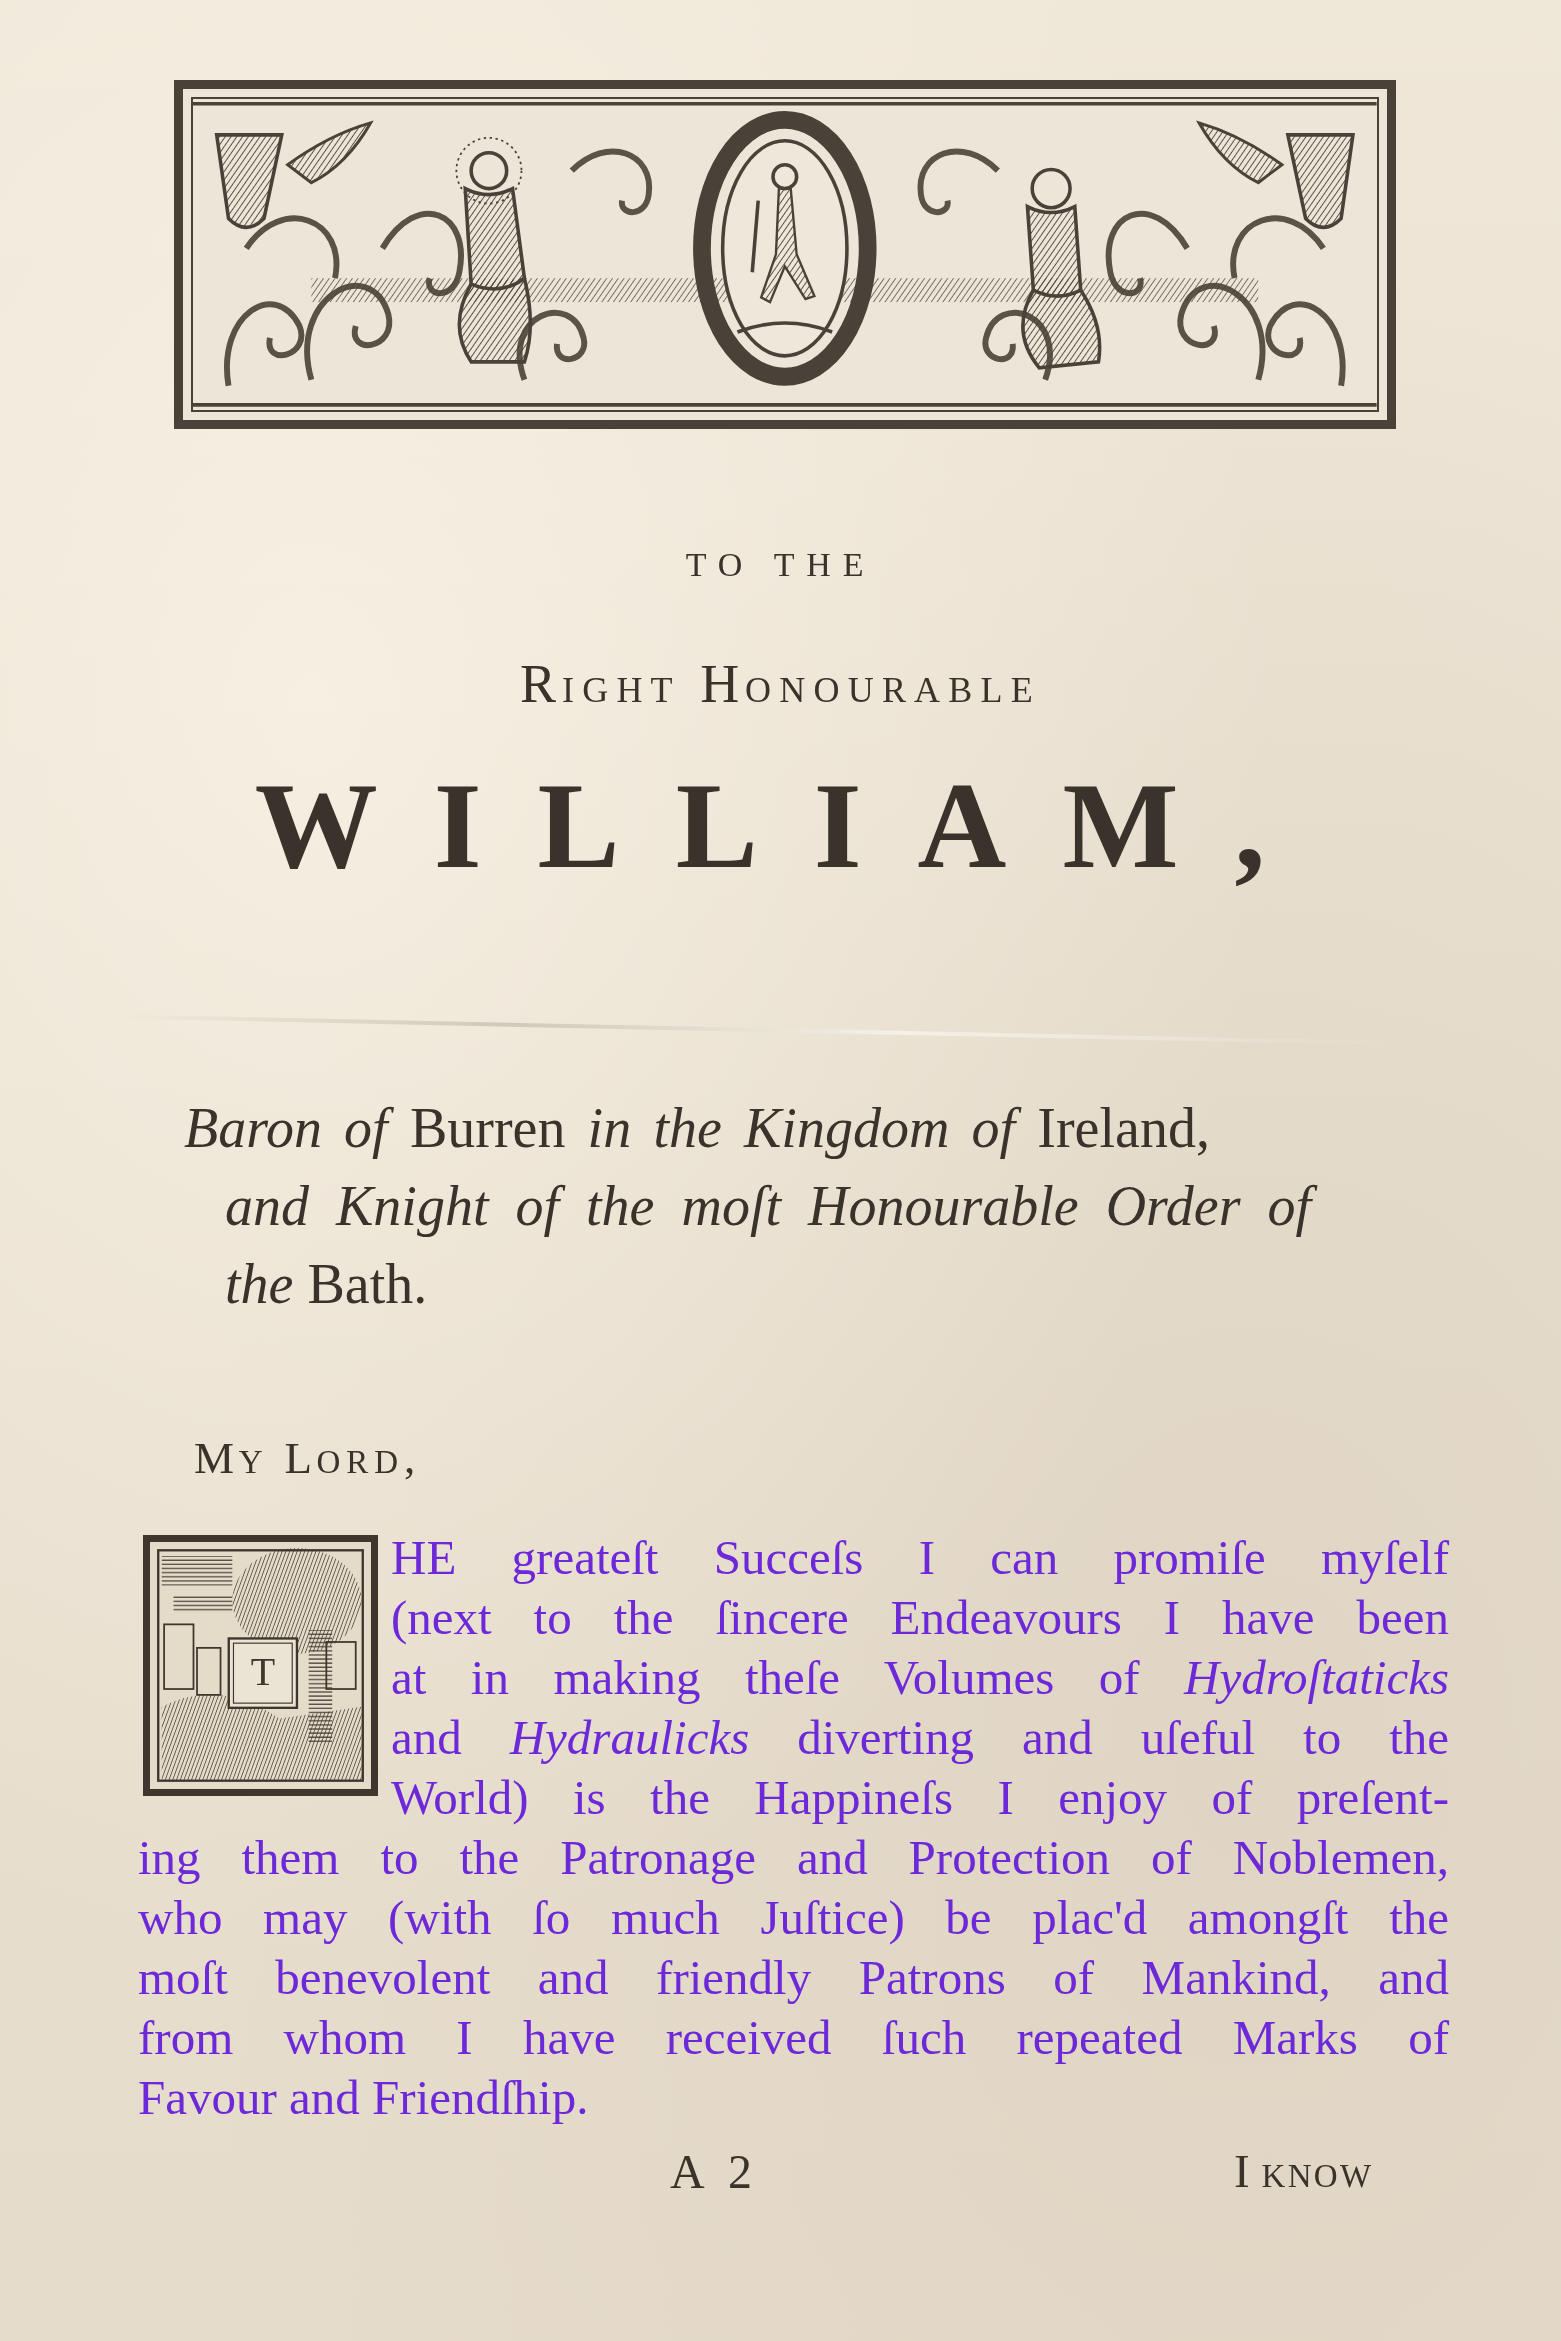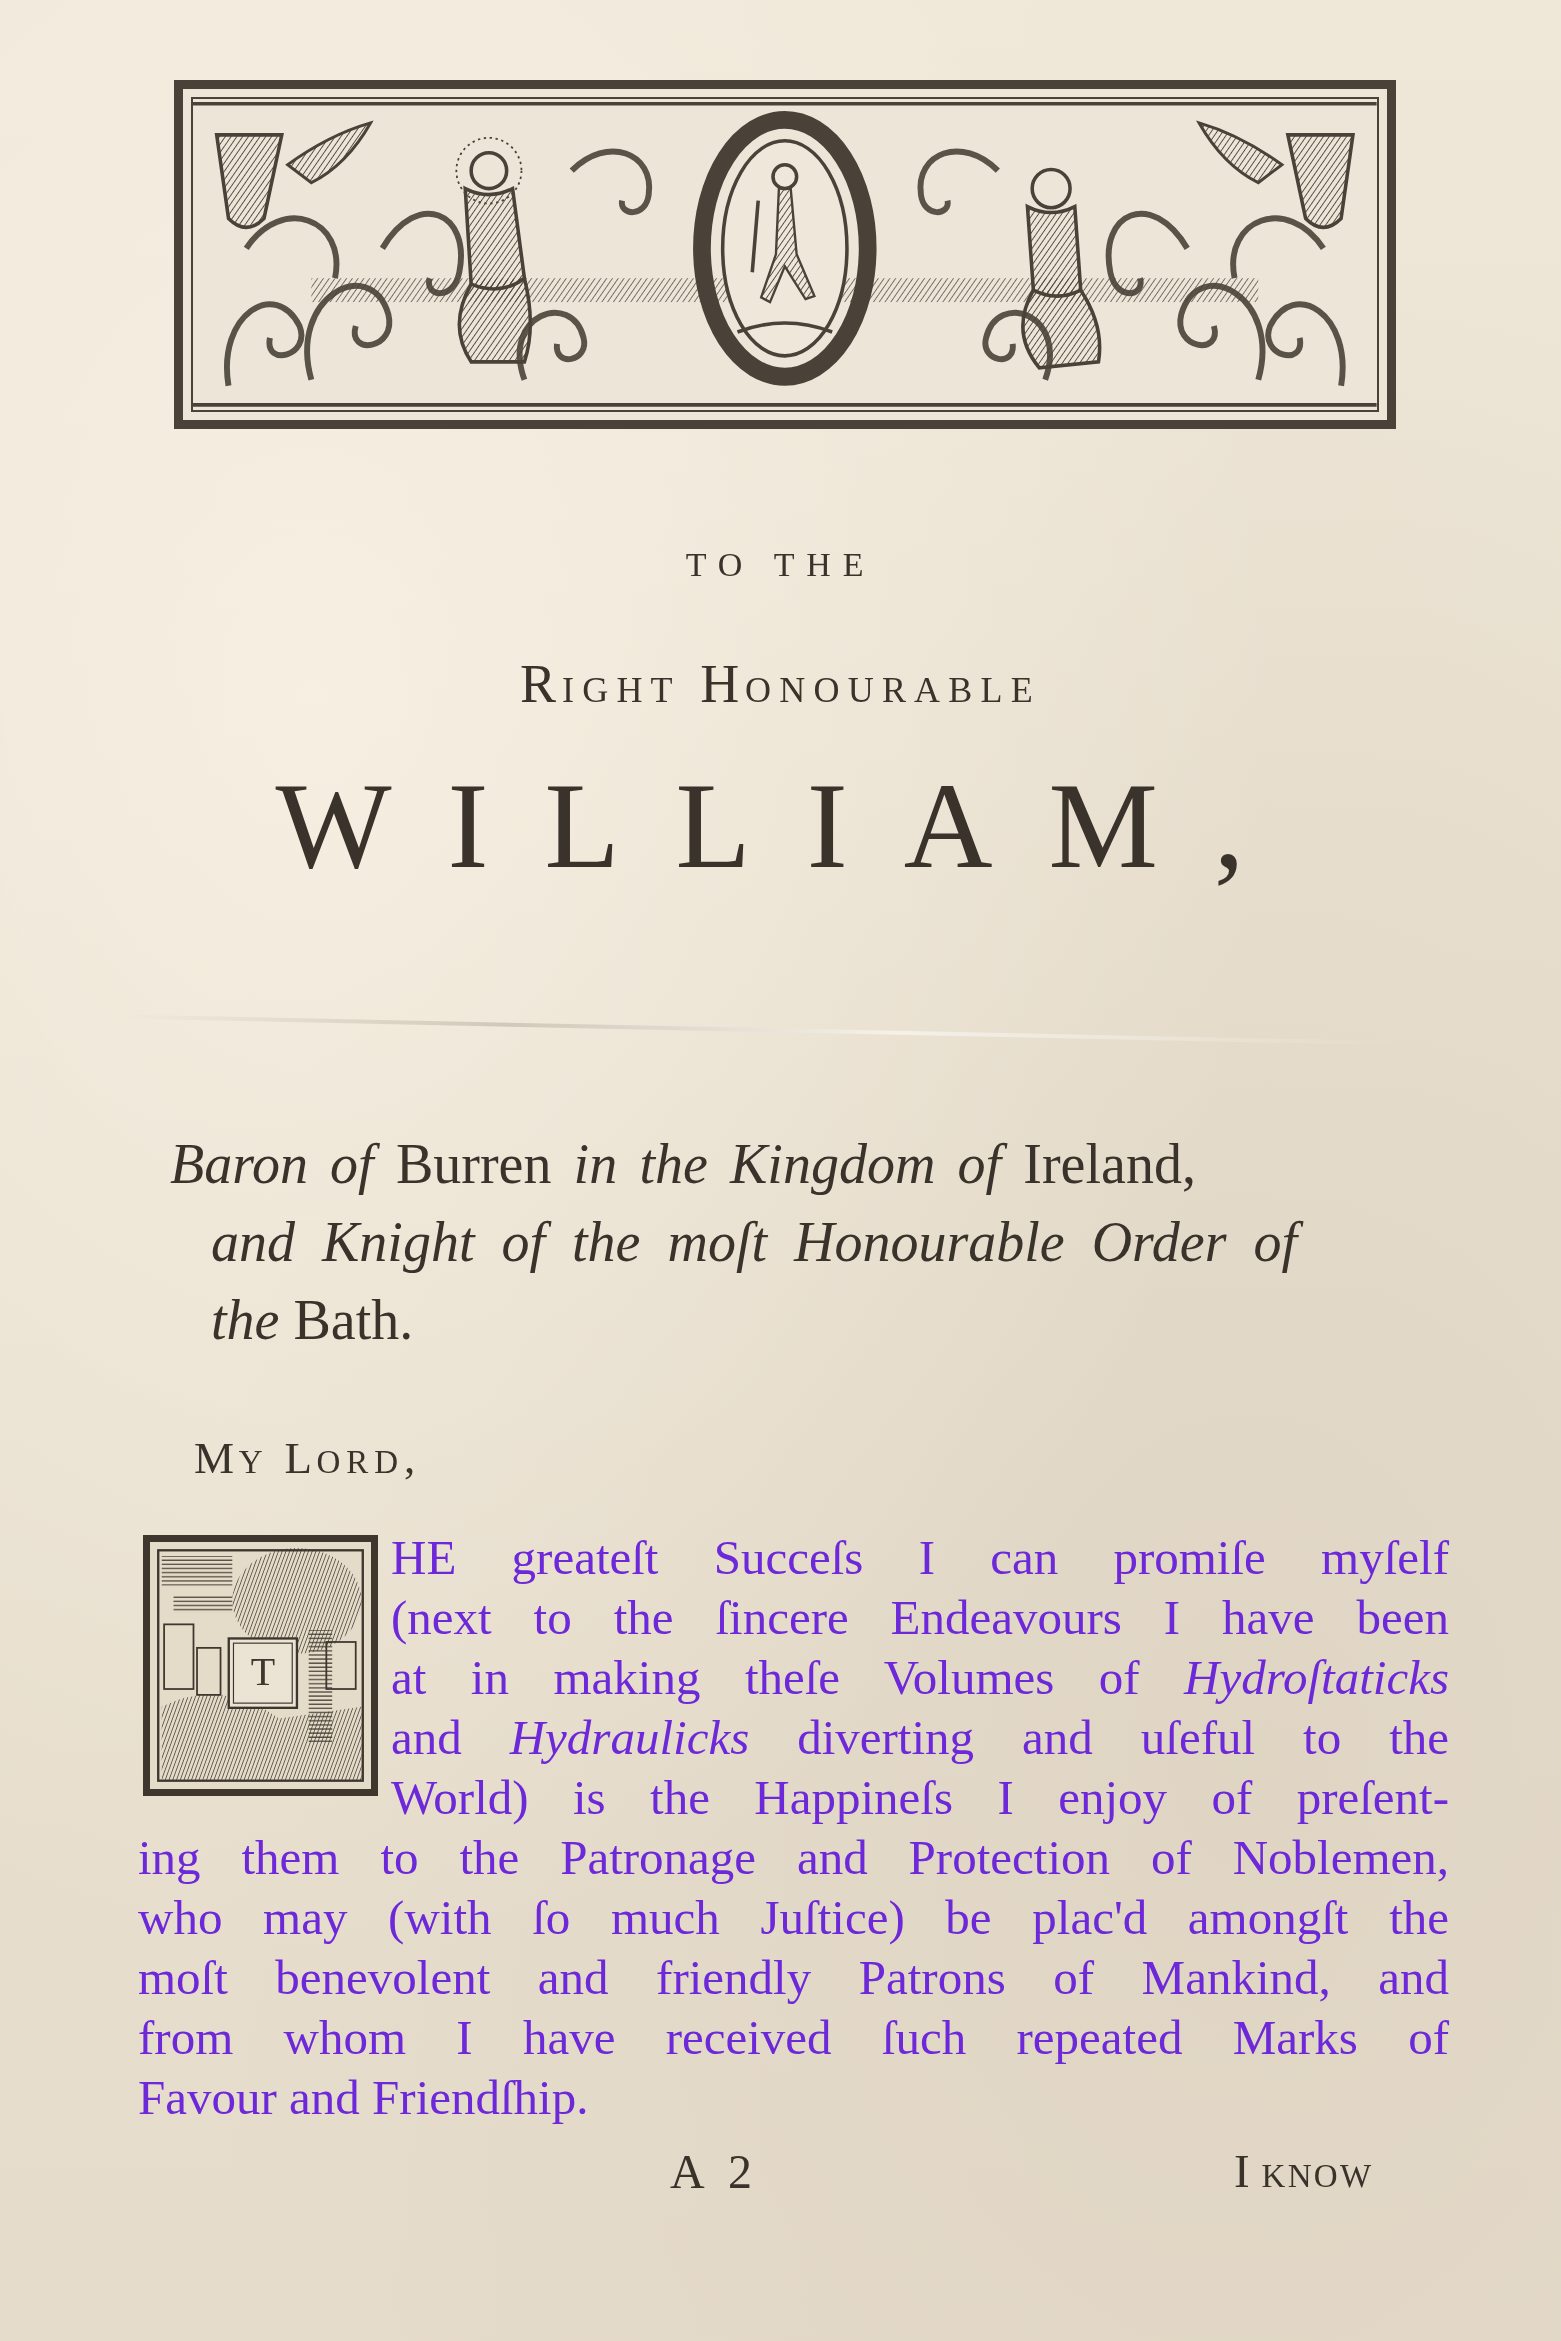--- a/index.html
+++ b/index.html
@@ -26,28 +26,28 @@
     border: 2.4px solid #4a4238; overflow: hidden;
   }
   .headpiece svg { width: 100%; height: 100%; display: block; }
 
   .center { position: absolute; left: 0; right: 0; text-align: center; }
   .to-the { top: 546px; font-size: 34px; letter-spacing: 11.8px; }
   .right-hon { top: 653px; font-size: 54px; letter-spacing: 5.9px; }
   .right-hon .sc { font-size: 36px; letter-spacing: 8.2px; }
   .william {
     top: 764px; font-size: 123px; letter-spacing: 56px; padding-left: 15px;
-    font-weight: normal; line-height: 1;
+    font-weight: bold; line-height: 1;
   }
   .baron-earl { top: 946px; font-size: 66px; line-height: 1; }
   .baron-earl i { font-style: italic; }
 
   .titles {
-    position: absolute; left: 170px; width: 1252px; top: 1089px;
-    font-size: 56px; line-height: 78px; margin-top: 36px;
+    position: absolute; left: 184px; width: 1252px; top: 1089px;
+    font-size: 56px; line-height: 78px;
   }
   .titles .line { white-space: nowrap; }
   .titles .indent { padding-left: 41px; }
   .titles i { font-style: italic; }
   .titles .l1 { word-spacing: 8.2px; }
   .titles .l2 { word-spacing: 13px; }
 
   .salutation {
     position: absolute; left: 194px; top: 1432px; font-size: 45px; letter-spacing: 4.7px;
   }

